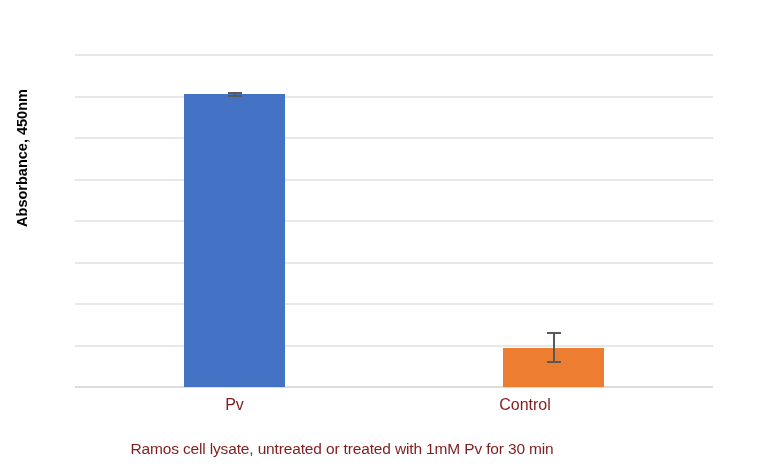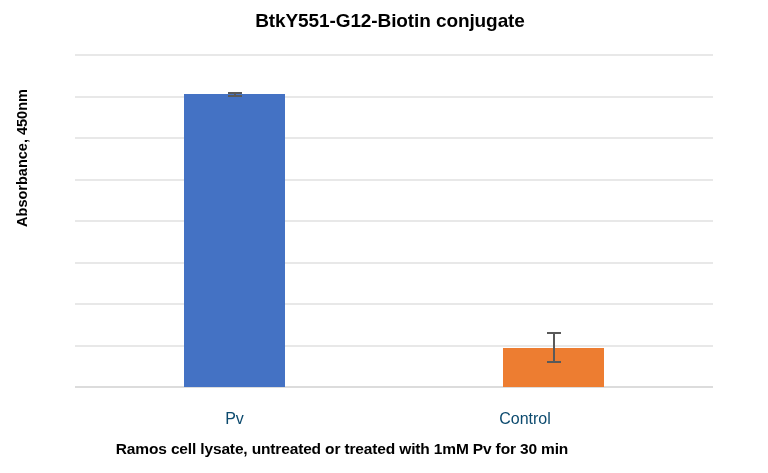--- a/index.html
+++ b/index.html
@@ -120,47 +120,45 @@
   }
   .errorbar .cap.top { top: 0; }
   .errorbar .cap.bottom { bottom: 0; }
 
   
   .x-tick-label {
     position: absolute;
     top: 396px;
     font-size: 16px;
     font-weight: normal;
-    color: #0c4a6e;
+    color: #7f1d1d;
     text-align: center;
     transform: translateX(-50%);
     white-space: nowrap;
-    margin-top: 14px;
   }
 
   
   .x-axis-title {
     position: absolute;
     left: 0;
     top: 440px;
     width: 684px;
     text-align: center;
     font-size: 15.5px;
-    font-weight: bold;
-    color: #000000;
+    font-weight: normal;
+    color: #7f1d1d;
     letter-spacing: -0.15px;
     white-space: nowrap;
   }
 </style>
 </head>
 <body>
 
 <div id="chart-root">
 
-  <div class="chart-title">BtkY551-G12-Biotin conjugate</div>
 
   <div class="y-axis-title">Absorbance, 450nm</div>
 
 
   <div class="plot-area" id="plot-area">
 
   <div class="gridline" style="top: -1px;"></div>
       <div class="gridline" style="top: 40.5px;"></div>
       <div class="gridline" style="top: 82px;"></div>
       <div class="gridline" style="top: 123.5px;"></div>

